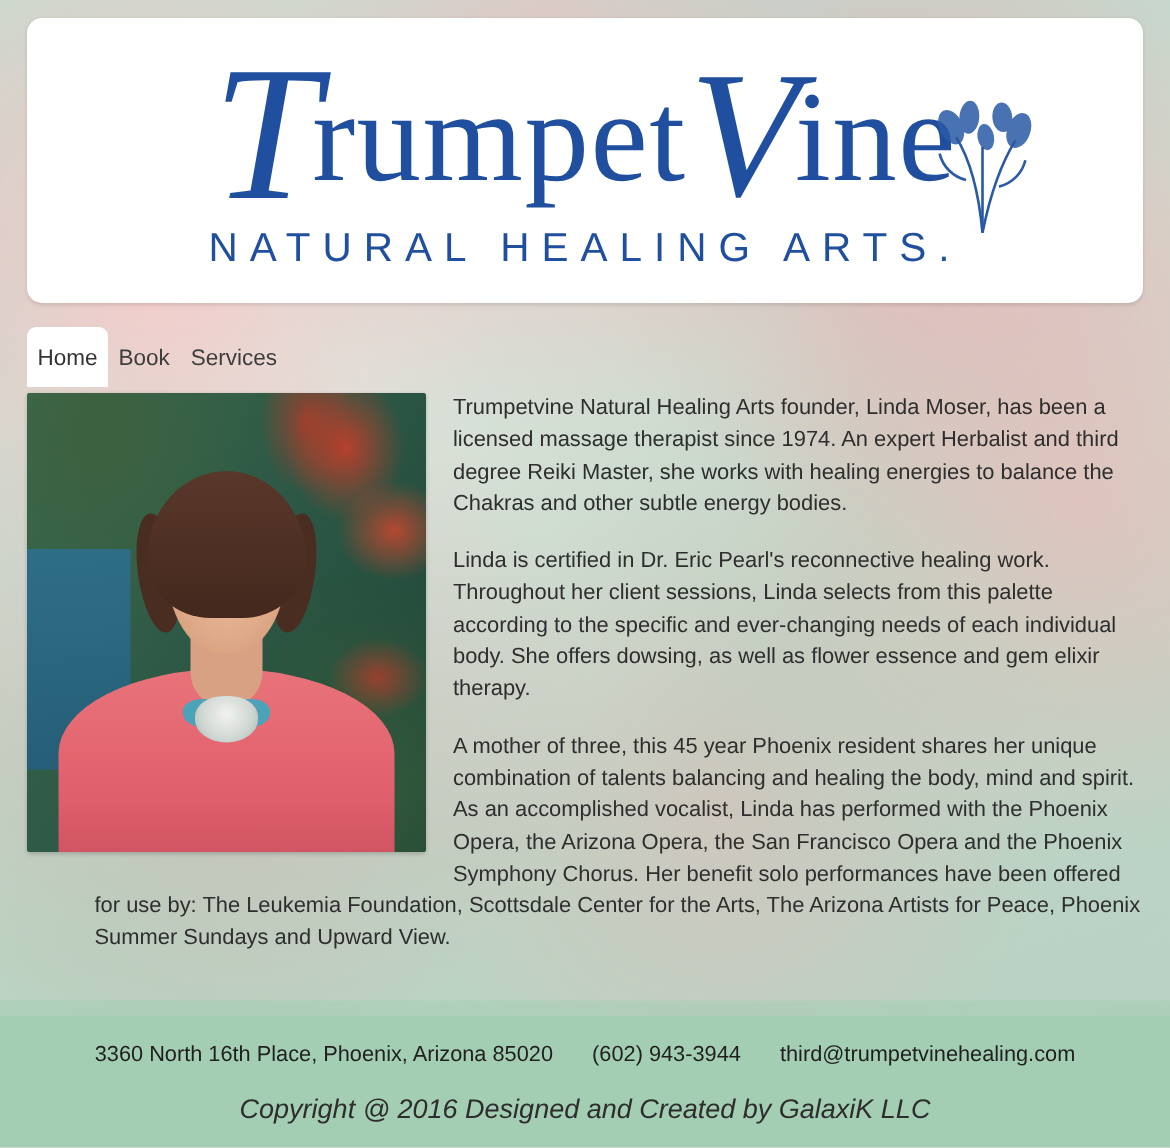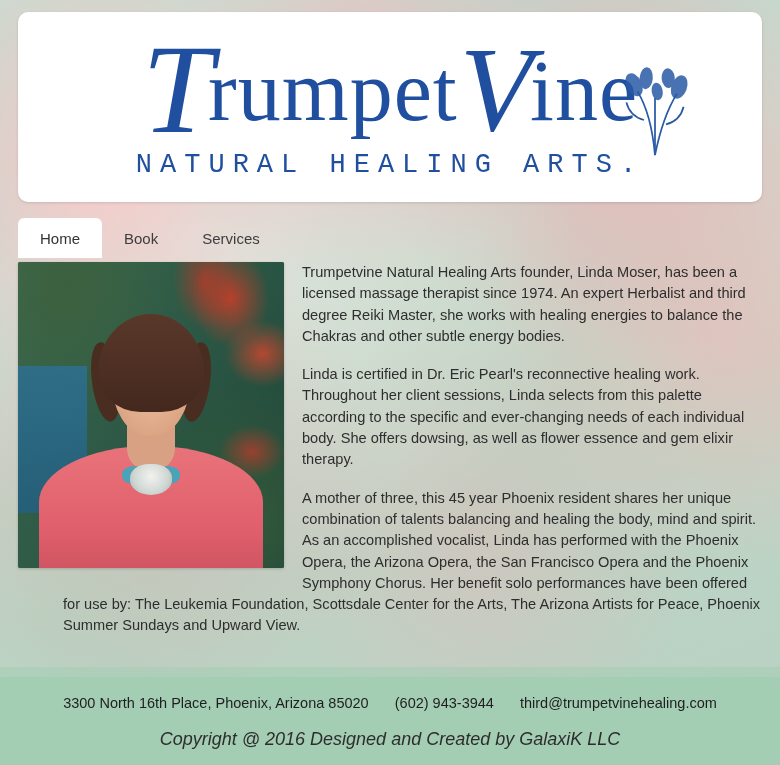--- a/index.html
+++ b/index.html
@@ -75,21 +75,21 @@
   }
   .logo-main .capv {
     font-size: 120px;
     font-style: italic;
     line-height: 0.8;
     vertical-align: -10px;
     margin: 0 -4px 0 2px;
   }
   .logo-sub {
     margin-top: 10px;
-    font-family: Liberation Mono, monospace;
+    font-family: Liberation Sans, sans-serif;
     font-size: 27px;
     letter-spacing: 8px;
     color: #1f4f9e;
     white-space: nowrap;
   }
   .logo-flower {
     position: absolute;
     right: 52px;
     top: 42px;
     width: 110px;
@@ -102,21 +102,21 @@
     position: absolute;
     left: 18px;
     top: 218px;
     height: 40px;
     display: flex;
     align-items: stretch;
   }
   .nav-item {
     display: flex;
     align-items: center;
-    padding: 0 22px;
+    padding: 0 7px;
     font-size: 15px;
     color: #3d3d3d;
     cursor: pointer;
     border-radius: 6px 6px 0 0;
   }
   .nav-item.active {
     background: #ffffff;
     color: #333333;
   }
 
@@ -321,21 +321,21 @@
     <div class="body-text">
       <p>Trumpetvine Natural Healing Arts founder, Linda Moser, has been a licensed massage therapist since 1974. An expert Herbalist and third degree Reiki Master, she works with healing energies to balance the Chakras and other subtle energy bodies.</p>
       <p>Linda is certified in Dr. Eric Pearl's reconnective healing work. Throughout her client sessions, Linda selects from this palette according to the specific and ever-changing needs of each individual body. She offers dowsing, as well as flower essence and gem elixir therapy.</p>
       <p>A mother of three, this 45 year Phoenix resident shares her unique combination of talents balancing and healing the body, mind and spirit. As an accomplished vocalist, Linda has performed with the Phoenix Opera, the Arizona Opera, the San Francisco Opera and the Phoenix Symphony Chorus. Her benefit solo performances have been offered for use by: The Leukemia Foundation, Scottsdale Center for the Arts, The Arizona Artists for Peace, Phoenix Summer Sundays and Upward View.</p>
     </div>
   </div>
 
   <div class="footer-band"></div>
   <div class="footer">
     <div class="footer-line1">
-      <span>3300 North 16th Place, Phoenix, Arizona 85020</span>
+      <span>3360 North 16th Place, Phoenix, Arizona 85020</span>
       <span class="footer-sep"></span>
       <span>(602) 943-3944</span>
       <span class="footer-sep"></span>
       <span>third@trumpetvinehealing.com</span>
     </div>
     <div class="footer-line2">Copyright @ 2016 Designed and Created by GalaxiK LLC</div>
   </div>
 
 </div>
 

